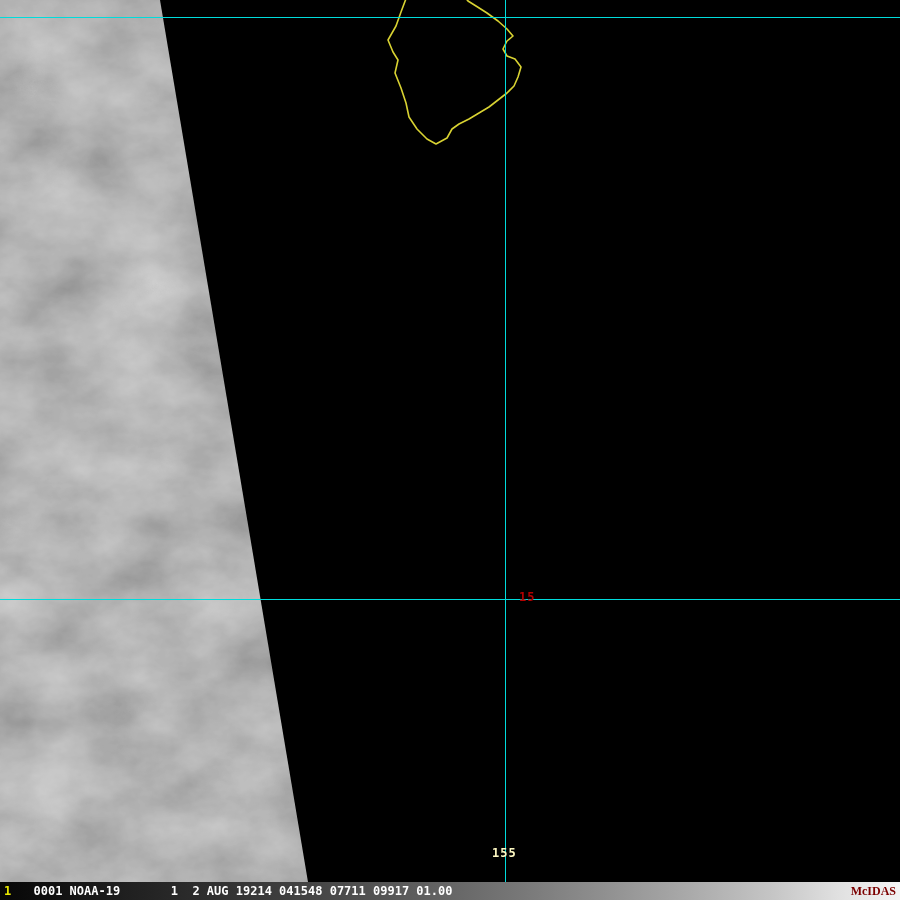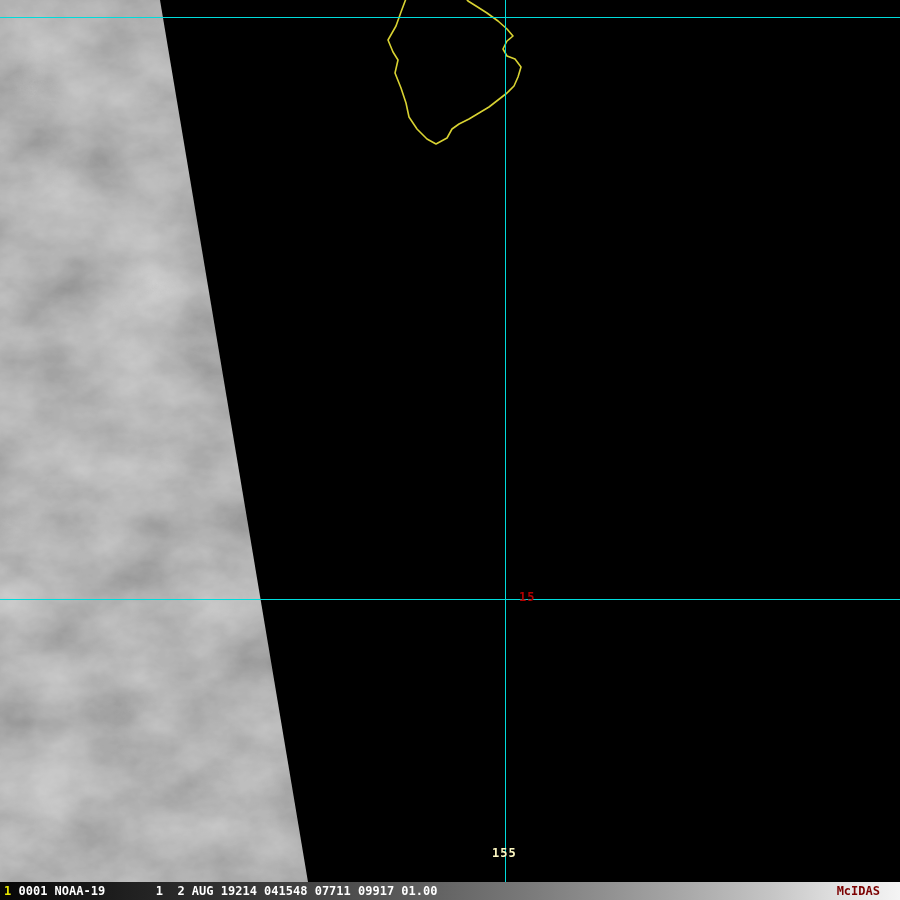--- a/index.html
+++ b/index.html
@@ -21,22 +21,22 @@
   #lon-label{left:492px;top:847px;color:#fef9c3;}
   #status-bar{
     position:absolute;left:0;bottom:0;width:900px;height:18px;
     background:linear-gradient(to right,
       #060606 0%,#1c1c1c 12%,#303030 24%,#474747 36%,#5f5f5f 47%,
       #787878 58%,#929292 68%,#ababab 77%,#c6c6c6 86%,#e0e0e0 93%,#f4f4f4 100%);
     display:flex;align-items:center;
     font-size:12px;font-weight:bold;white-space:pre;line-height:18px;
   }
   #frame-number{color:#e8e800;padding-left:4px;}
-  #image-info{color:#ffffff;}
-  #mcidas-brand{color:#7c0000;margin-left:auto;padding-right:20px;}
+  #image-info{color:#ffffff;margin-left:15px;}
+  #mcidas-brand{color:#7c0000;margin-left:auto;padding-right:4px;font-family:Liberation Serif, serif;}
 </style>
 </head>
 <body>
 
 <div id="window">
 
   <div id="image-area">
 
     <svg id="swath-svg" width="900" height="882" viewBox="0 0 900 882">
       <defs>

